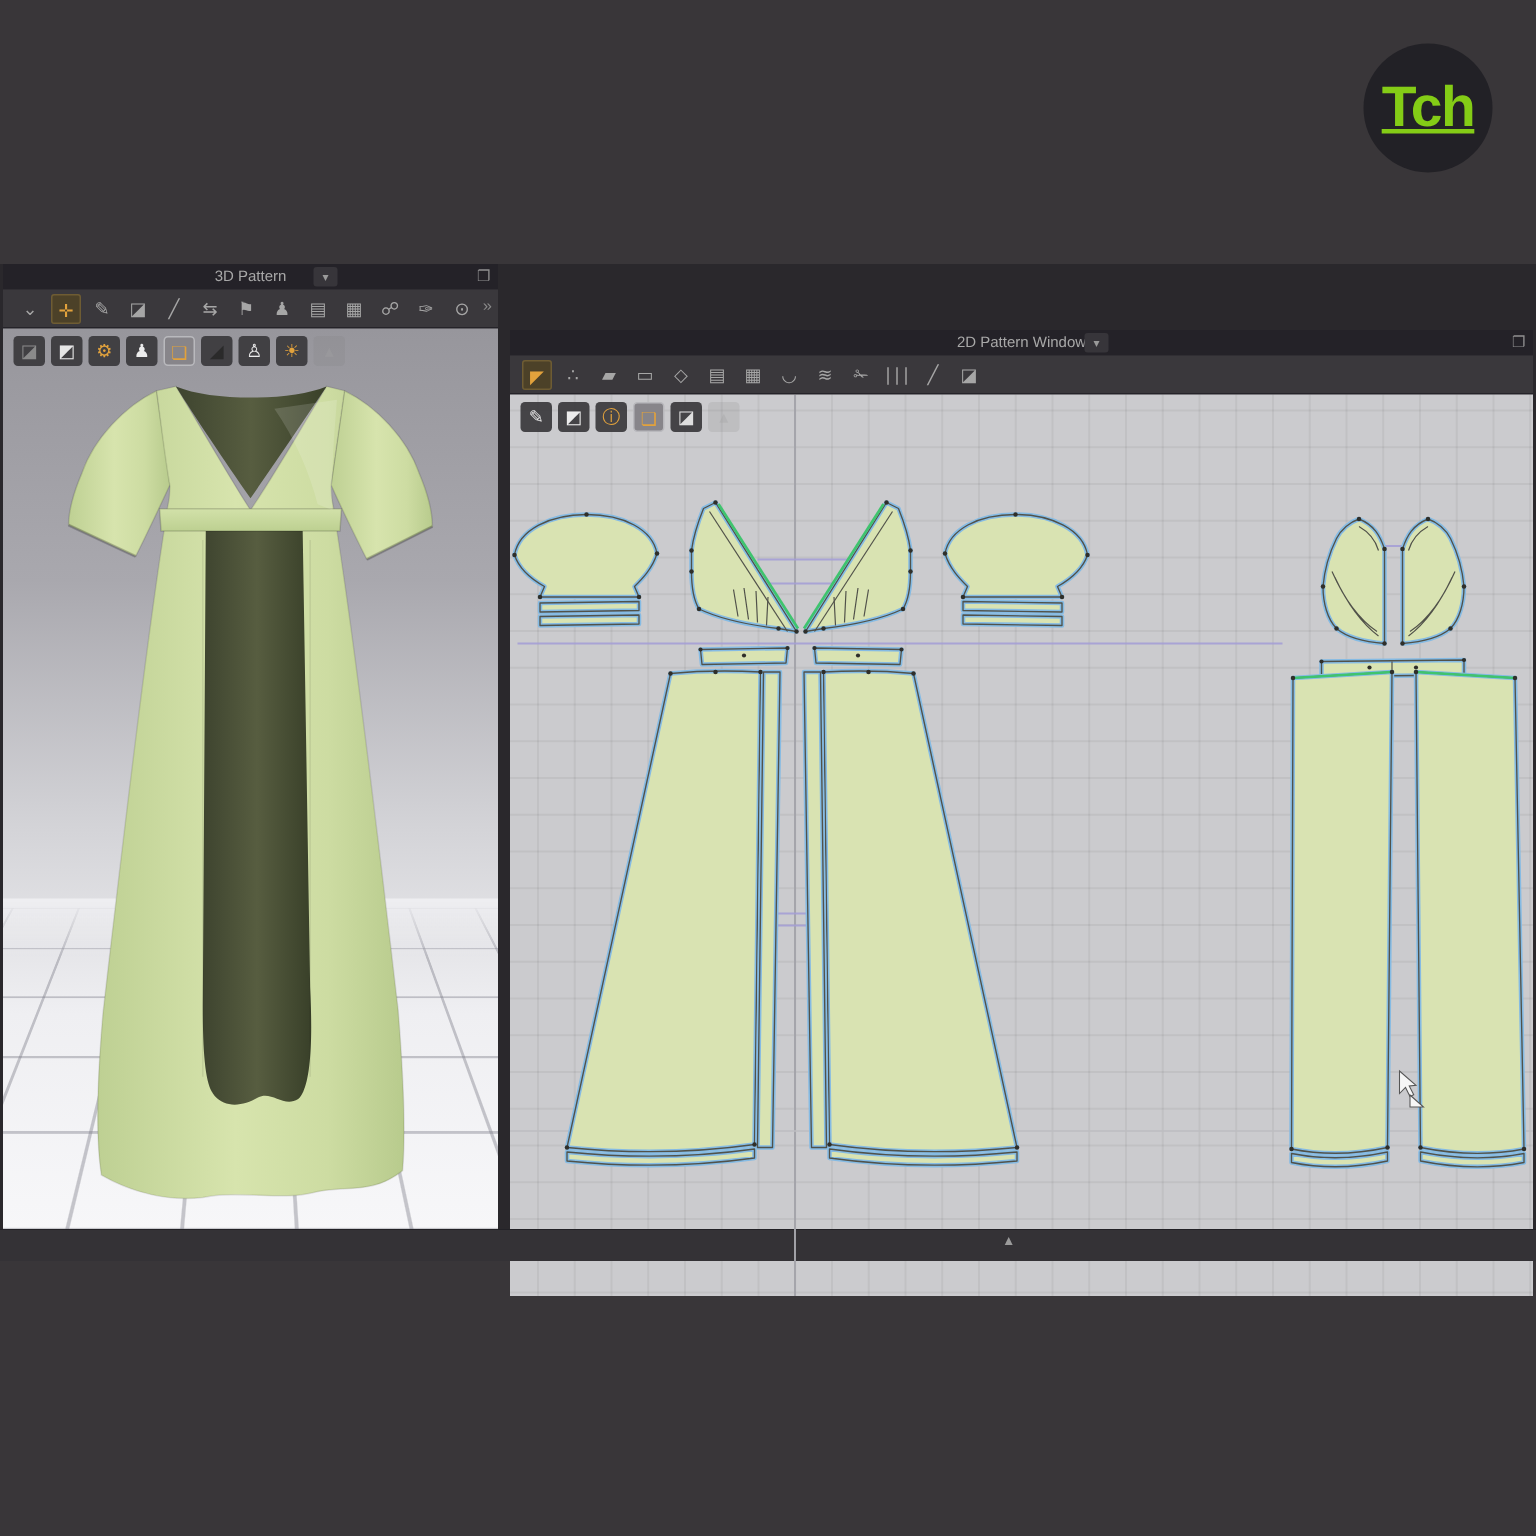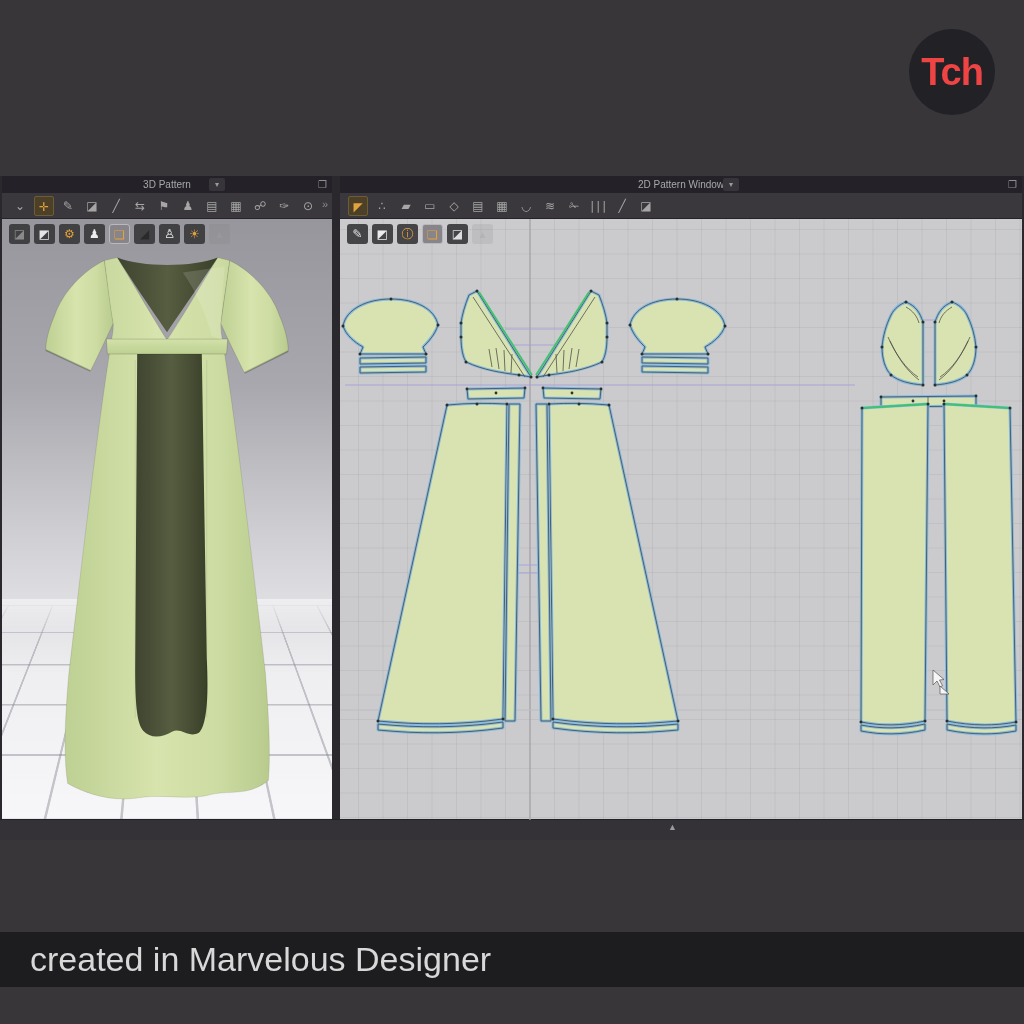--- a/index.html
+++ b/index.html
@@ -3,27 +3,27 @@
 <meta charset="utf-8">
 <style>
   html,body{margin:0;padding:0;}
   body{width:1024px;height:1024px;overflow:hidden;background:var(--background,#393639);
        font-family:"Liberation Sans","DejaVu Sans",sans-serif;}
   .stage{position:relative;width:1024px;height:1024px;background:var(--background,#393639);}
 
   
   .logo{position:absolute;left:909px;top:29px;width:86px;height:86px;border-radius:50%;
         background:#222126;display:flex;align-items:center;justify-content:center;}
-  .logo span{color:#ef4444;font-size:38px;font-weight:bold;letter-spacing:-1px;}
+  .logo span{color:#84cc16;font-size:38px;font-weight:bold;letter-spacing:-1px;text-decoration:underline;}
 
   
   .app{position:absolute;left:0;top:176px;width:1024px;height:664px;background:var(--frame,#2a282c);}
   .panel{position:absolute;top:0;height:644px;}
   .panel.p3d{left:2px;width:330px;}
-  .panel.p2d{left:340px;width:682px;}
+  .panel.p2d{left:340px;width:682px;margin-top:44px;}
 
   .titlebar{position:relative;height:17px;background:var(--titlebar,#242228);
             display:flex;align-items:center;justify-content:center;}
   .titlebar .wtitle{font-size:10px;color:#a8a8a8;}
   .tb-drop{position:absolute;left:calc(50% + 42px);top:2px;width:16px;height:13px;background:#37353a;
            color:#9a9a9a;font-size:8px;line-height:13px;text-align:center;border-radius:2px;}
   .tb-float{position:absolute;right:5px;top:1px;color:#8f8f8f;font-size:10px;line-height:15px;}
 
   .toolbar{position:relative;height:26px;background:var(--toolbar,#3a383c);
            display:flex;align-items:center;padding-left:6px;box-sizing:border-box;
@@ -346,16 +346,13 @@
             <span class="vbi disabled" style="color: rgb(154, 154, 154);">▴</span>
           </div>
       </div>
     </div>
 
     <div class="bottombar">
       <span class="collapse">▲</span>
     </div>
   </div>
 
-  <div class="captionbar">
-    <span>created in Marvelous Designer</span>
-  </div>
 </div>
 
 </body></html>

